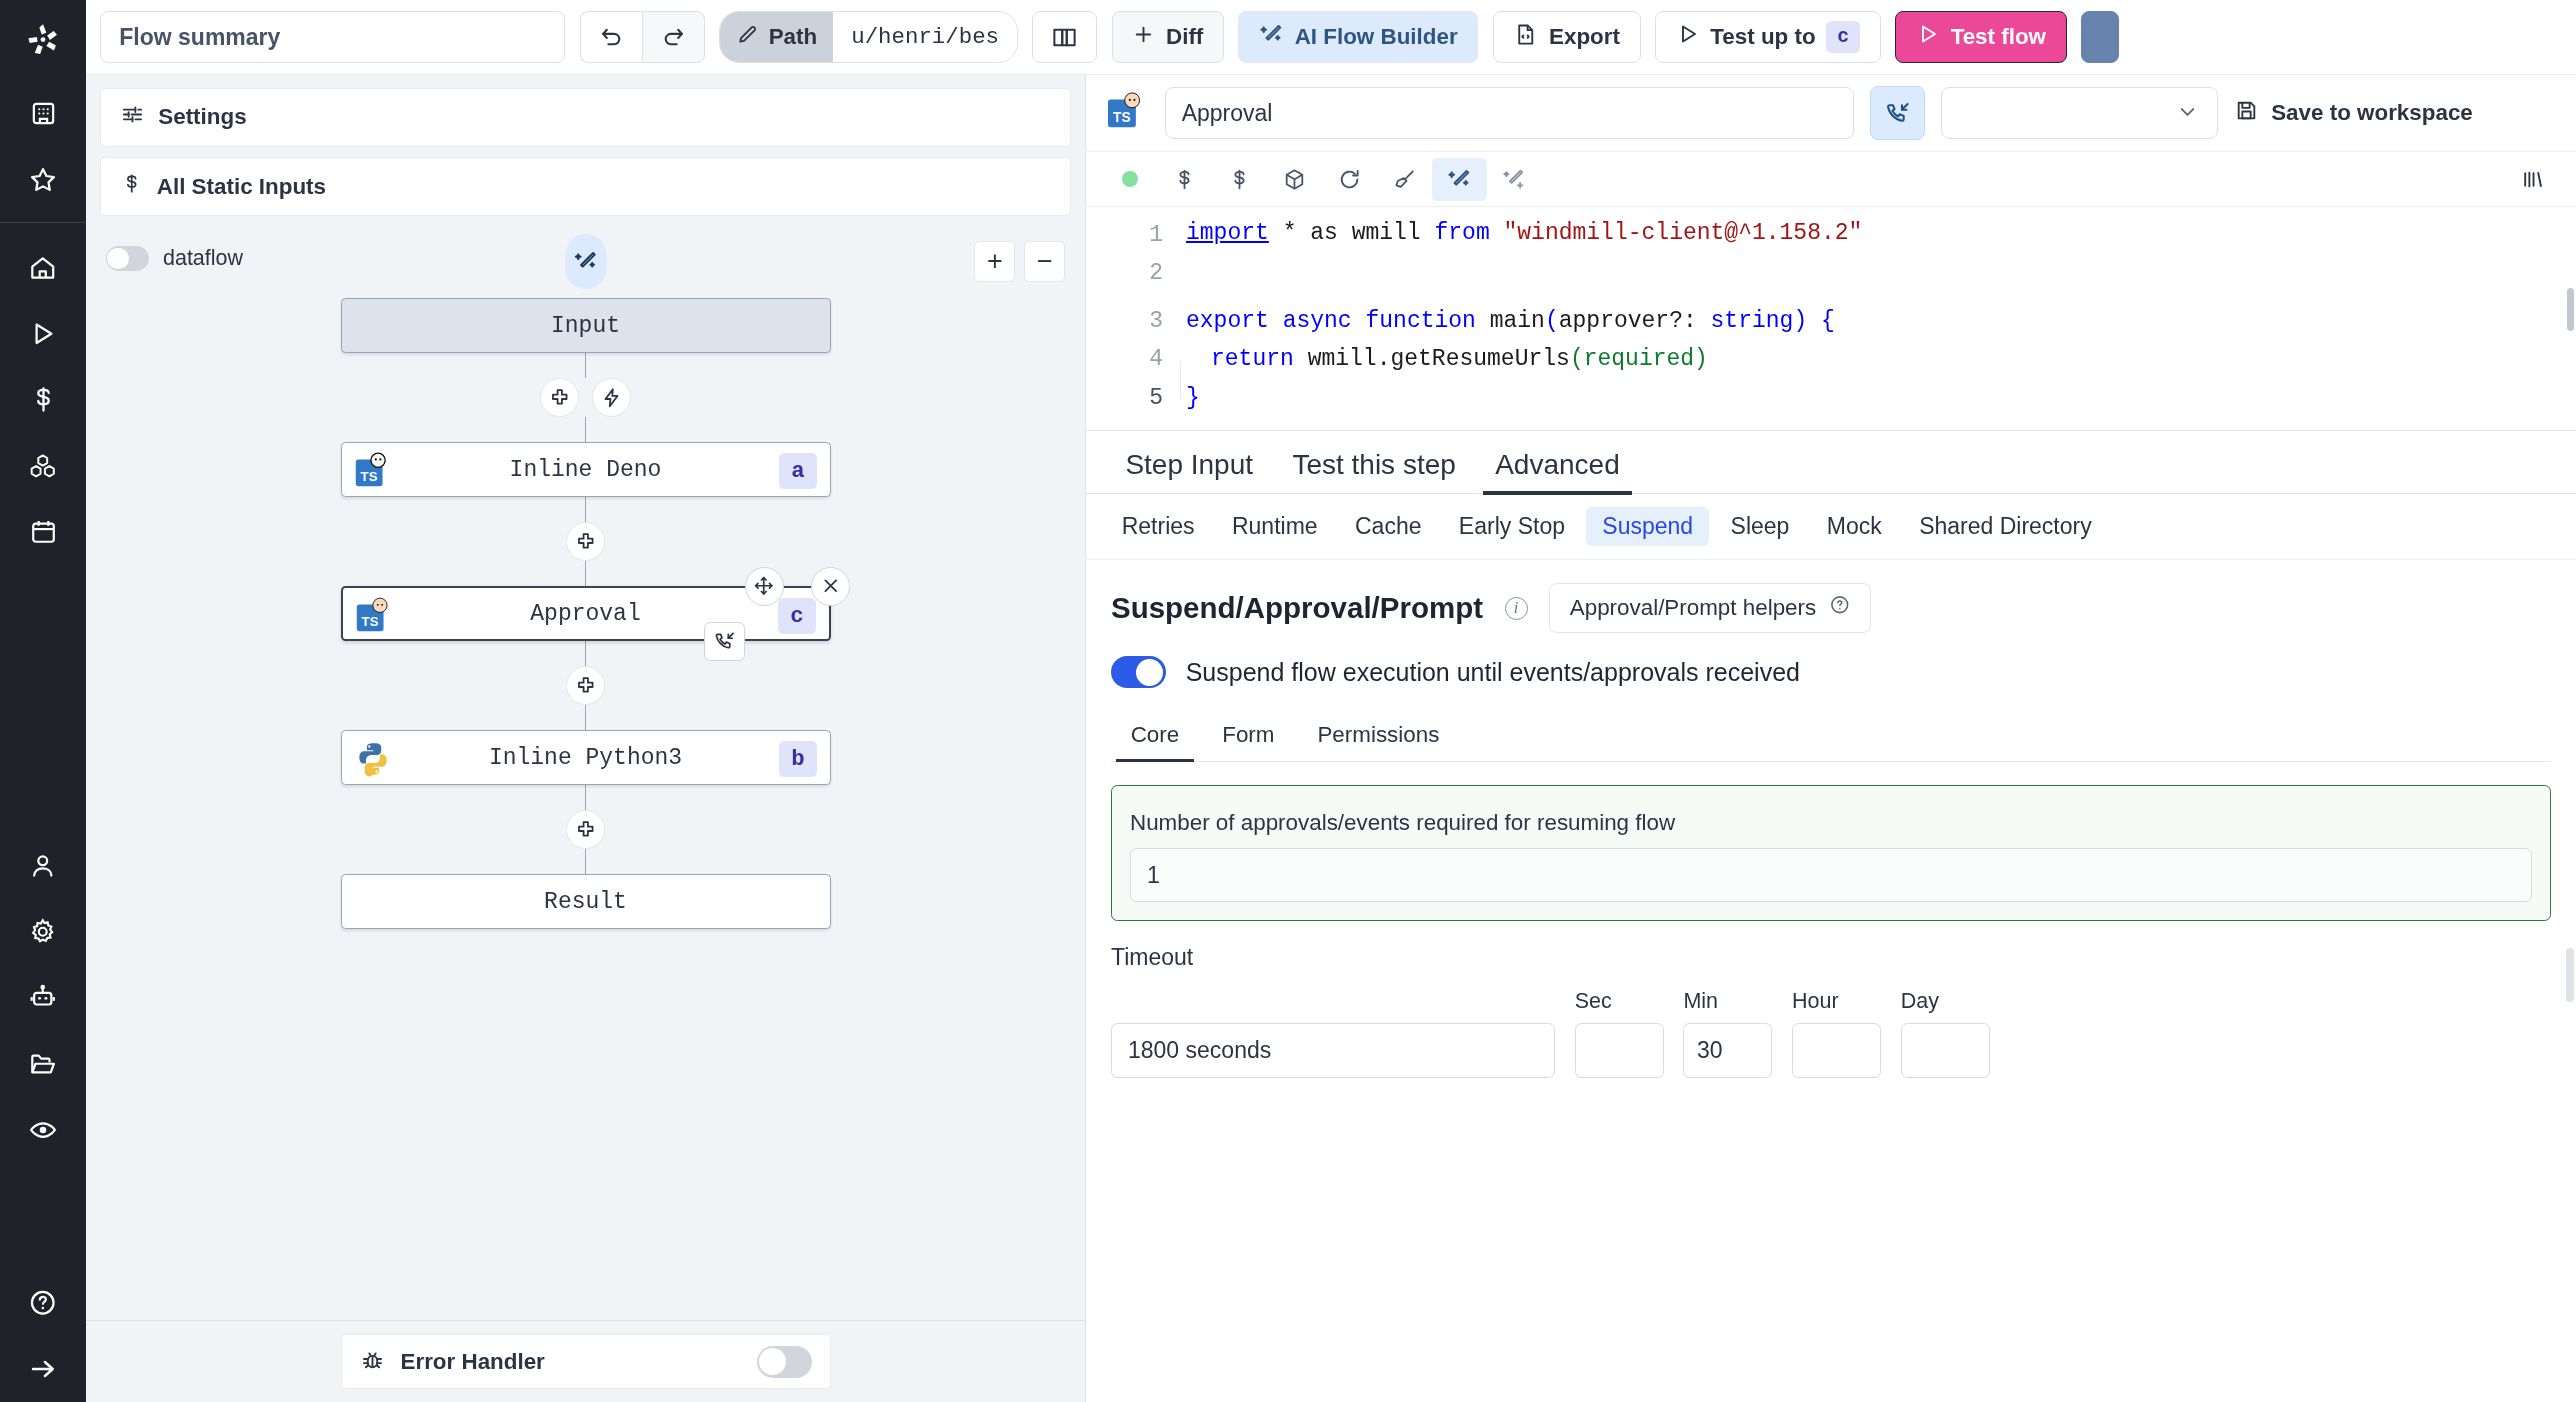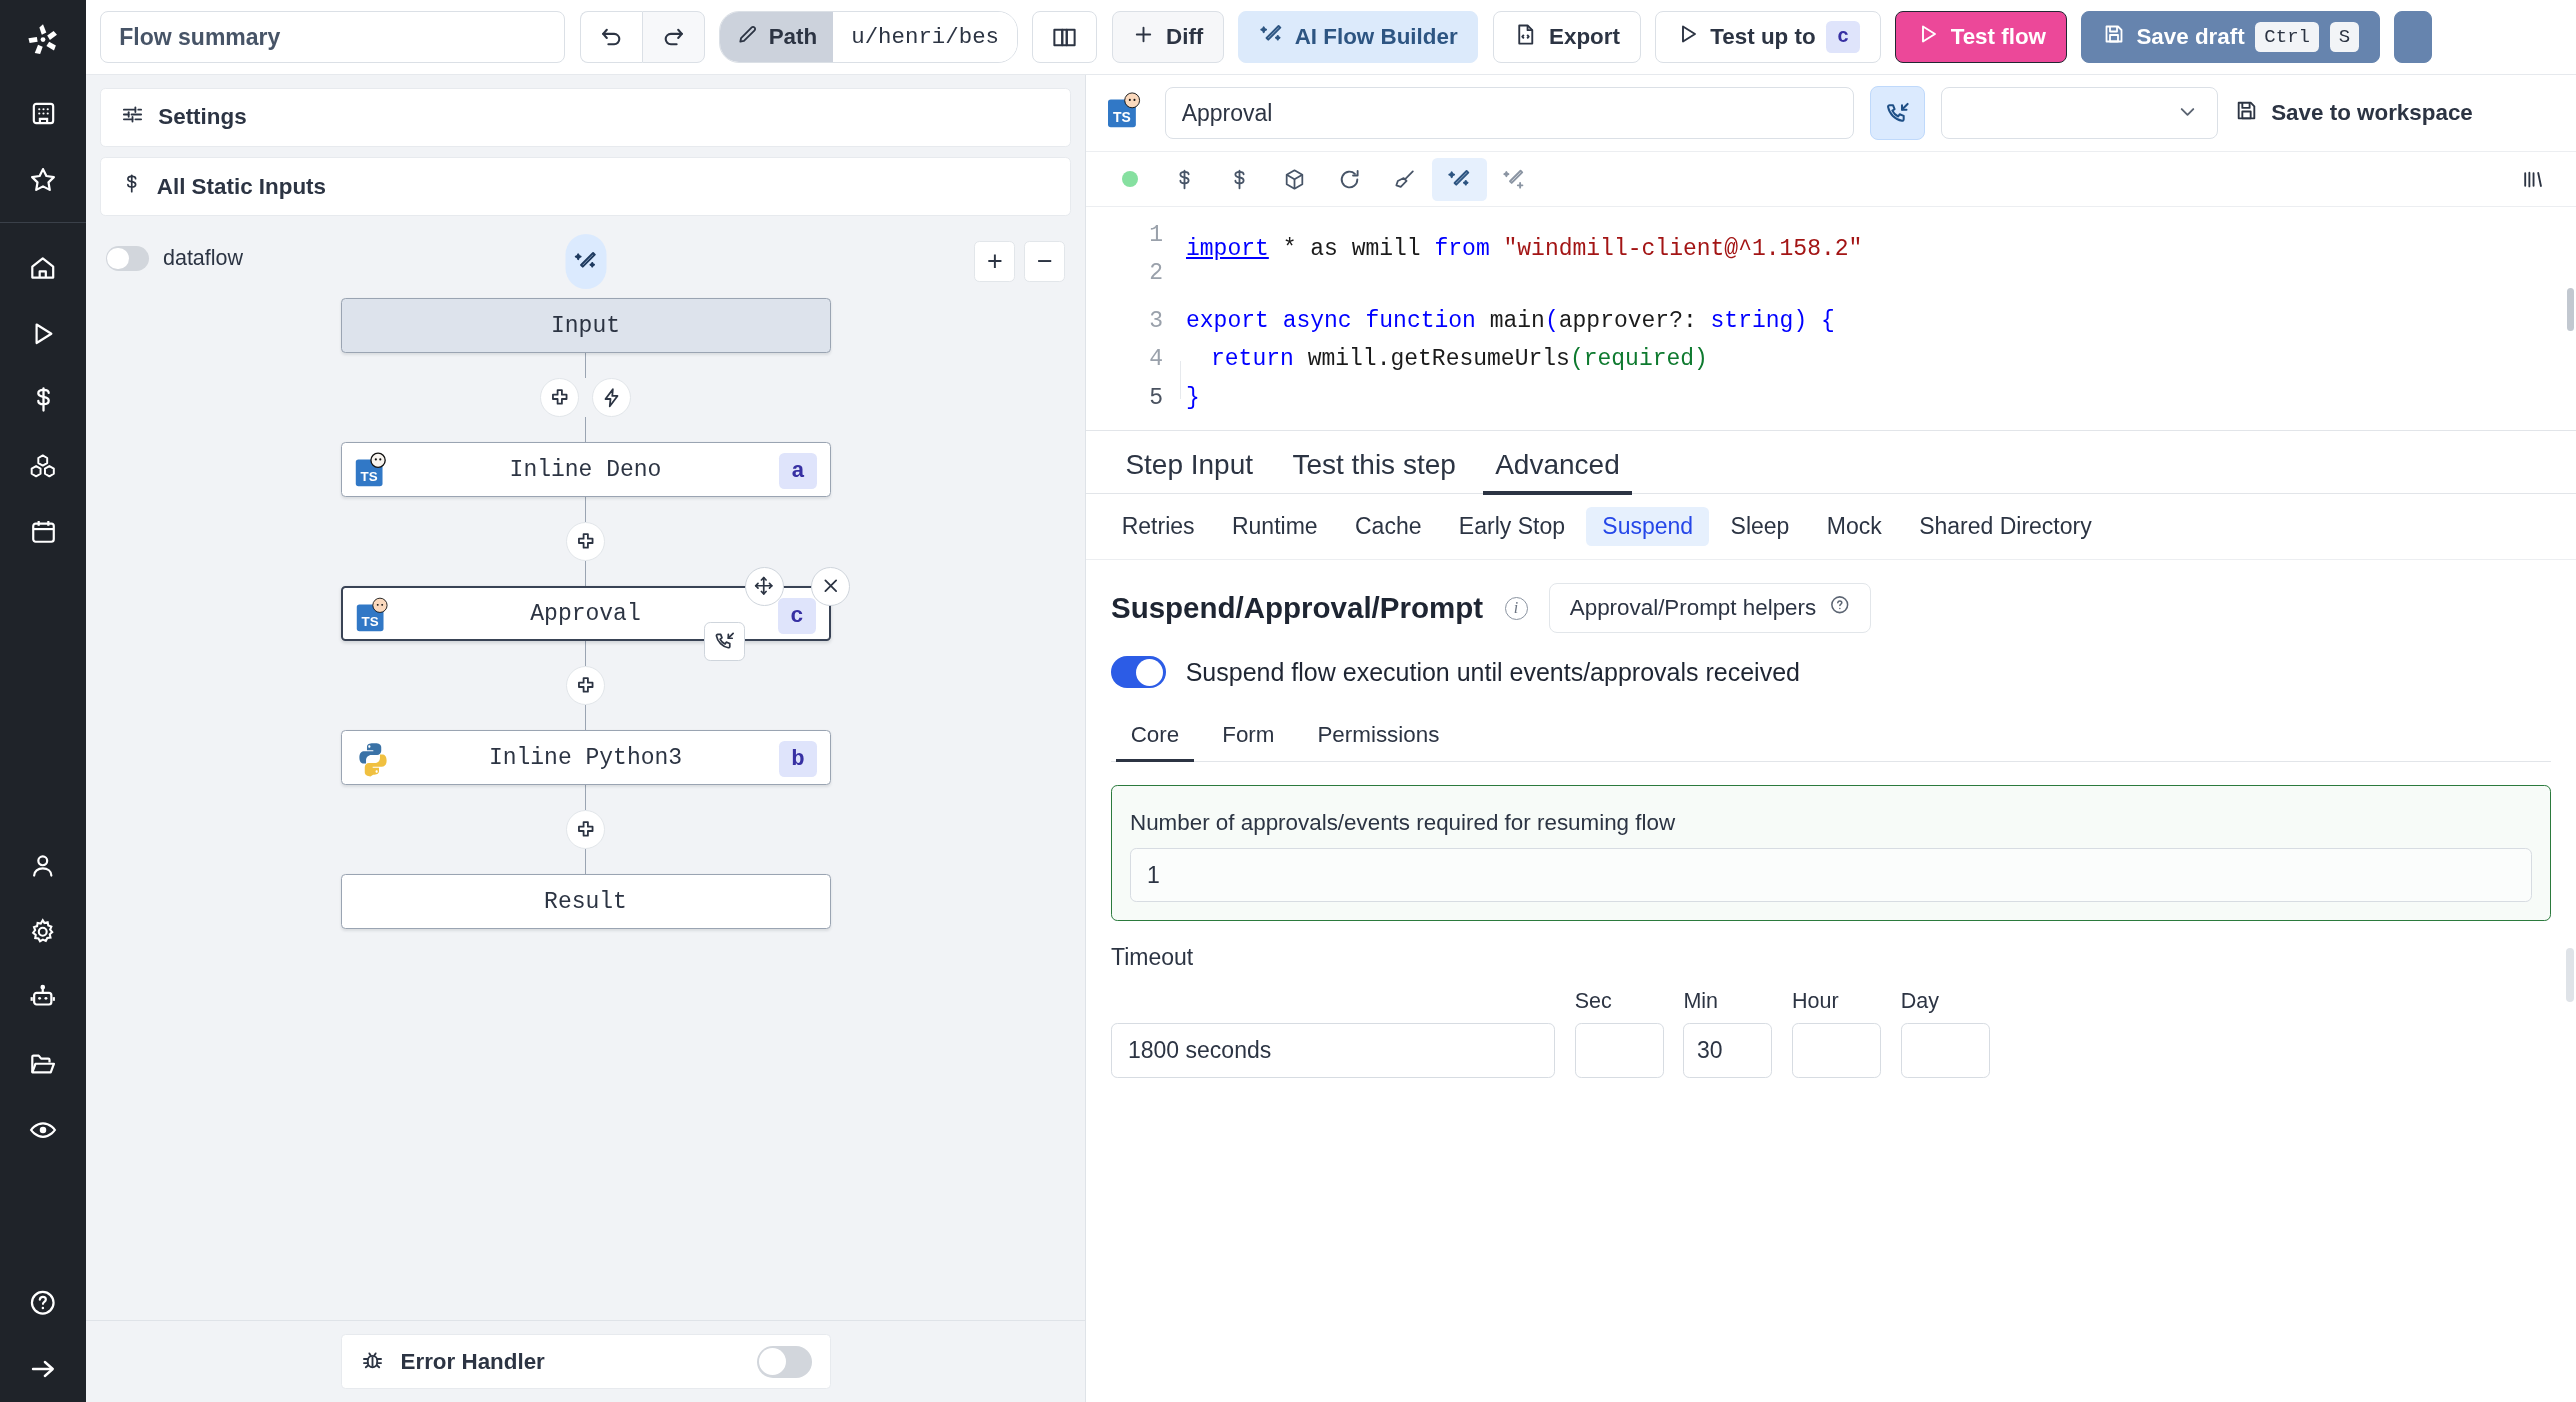--- a/index.html
+++ b/index.html
@@ -476,32 +476,20 @@
 
     <div class="btn dark">
       <span>
         <svg width="24" height="24" viewBox="0 0 24 24" fill="none" stroke="#ffffff" stroke-width="1.9" stroke-linejoin="round">
             <path d="M7 4.5l12 7.5-12 7.5z"></path>
           </svg>
       </span>
       <span>Test flow</span>
     </div>
 
-    <div class="btn save">
-      <span>
-        <svg width="24" height="24" viewBox="0 0 24 24" fill="none" stroke="#ffffff" stroke-width="1.8" stroke-linejoin="round">
-          <path d="M4.5 4.5h11.5L19.5 8v11.5h-15z"></path>
-            <path d="M8 4.5v5h7v-5"></path>
-            <rect x="8" y="13" width="8" height="6.5"></rect>
-        </svg>
-      </span>
-      <span>Save draft</span>
-      <span class="kbd">Ctrl</span>
-      <span class="kbd">S</span>
-    </div>
 
     <div class="btn icononly" style="background:#6684ae;border-color:#6684ae;width:27px;overflow:hidden;"></div>
   </div>
 
   <div class="flowcol">
     <div class="panel-stack">
       <div class="accordion">
         <span>
           <svg width="23" height="23" viewBox="0 0 24 24" fill="none" stroke="#2c3443" stroke-width="1.9" stroke-linecap="round">
             <path d="M3 7h12M18 7h3"></path>
@@ -766,21 +754,21 @@
           <path d="M5 6v12M9 5.4v13.2M13 6v12M17.5 5.8l2.6 12.4"></path>
         </svg>
       </div>
     </div>
 
     <div class="codearea">
       <div class="code">
         <div class="gutter-line" style="top:154px;height:38px;"></div>
 
         <div class="ln" style="top:9px">1</div>
-        <div class="cl" style="top:23px"><span class="k-kw-u">import</span><span class="k-plain"> * as wmill </span><span class="k-kw">from</span><span class="k-plain"> </span><span class="k-str">"windmill-client@^1.158.2"</span></div>
+        <div class="cl" style="top:7px"><span class="k-kw-u">import</span><span class="k-plain"> * as wmill </span><span class="k-kw">from</span><span class="k-plain"> </span><span class="k-str">"windmill-client@^1.158.2"</span></div>
 
         <div class="ln" style="top:47px">2</div>
         <div class="cl" style="top:47px"></div>
 
         <div class="ln" style="top:95px">3</div>
         <div class="cl" style="top:95px"><span class="k-kw">export</span><span class="k-plain"> </span><span class="k-kw">async</span><span class="k-plain"> </span><span class="k-kw">function</span><span class="k-plain"> main</span><span class="k-kw">(</span><span class="k-plain">approver?: </span><span class="k-kw">string</span><span class="k-kw">)</span><span class="k-plain"> </span><span class="k-kw">{</span></div>
 
         <div class="ln" style="top:133px">4</div>
         <div class="cl" style="top:133px; left:125px;"><span class="k-kw">return</span><span class="k-plain"> wmill.getResumeUrls</span><span class="k-green">(required)</span></div>
 

